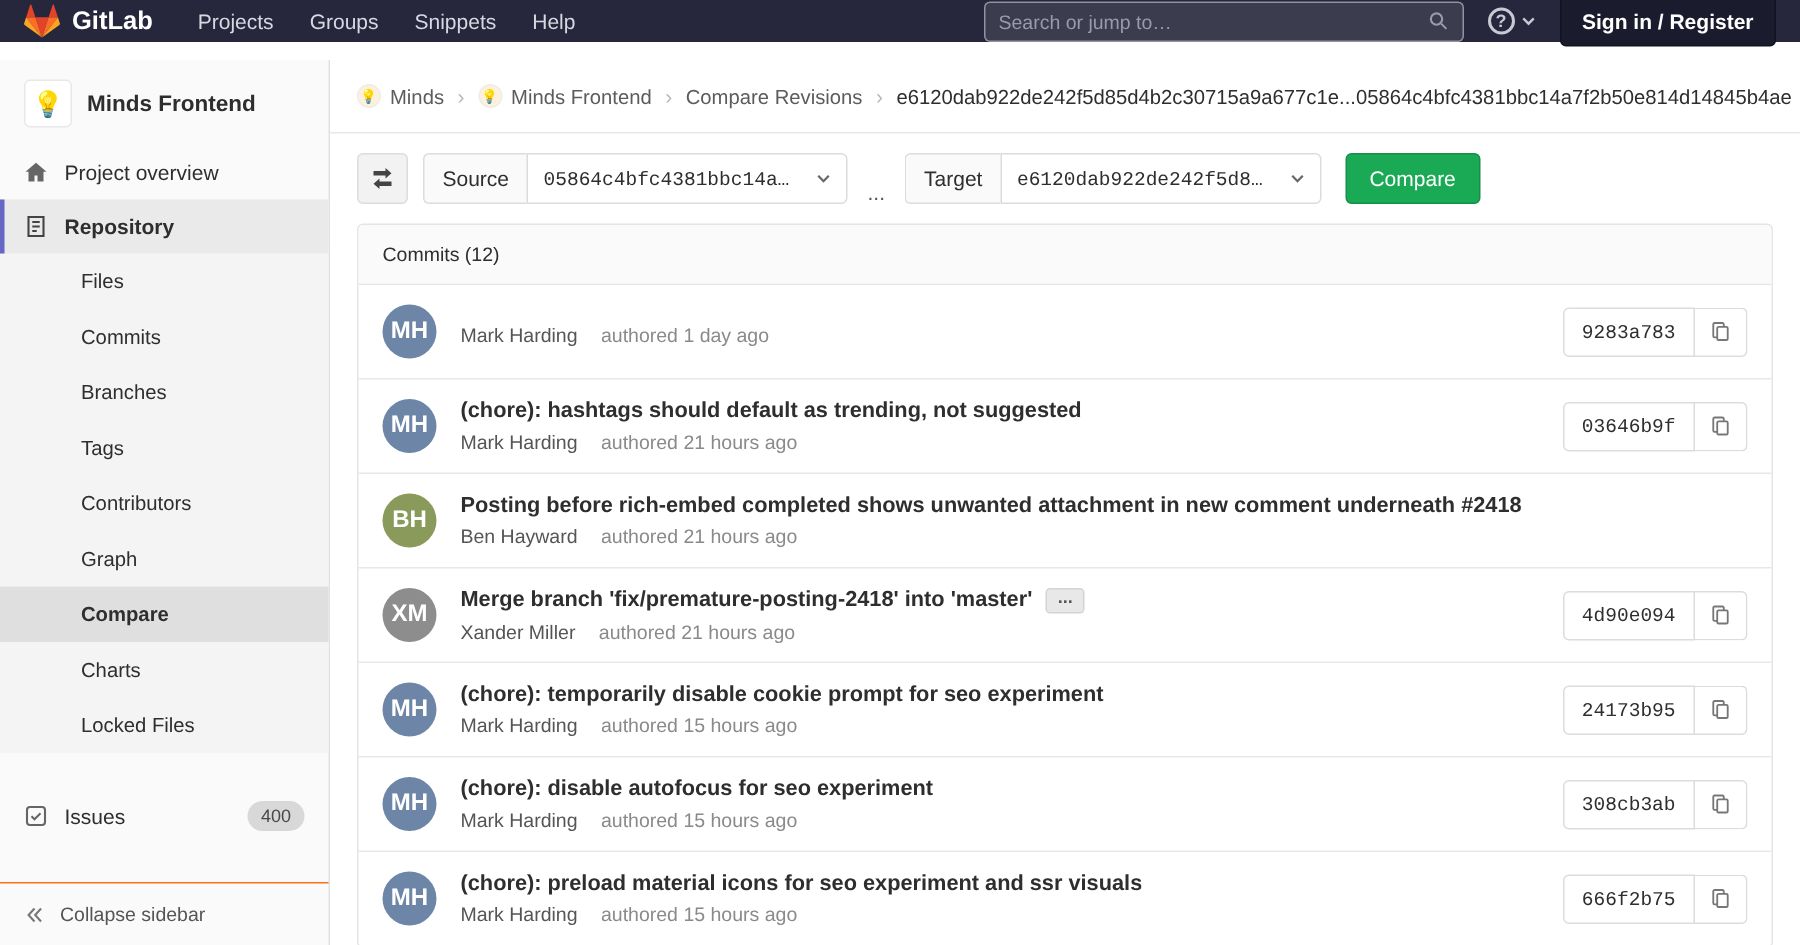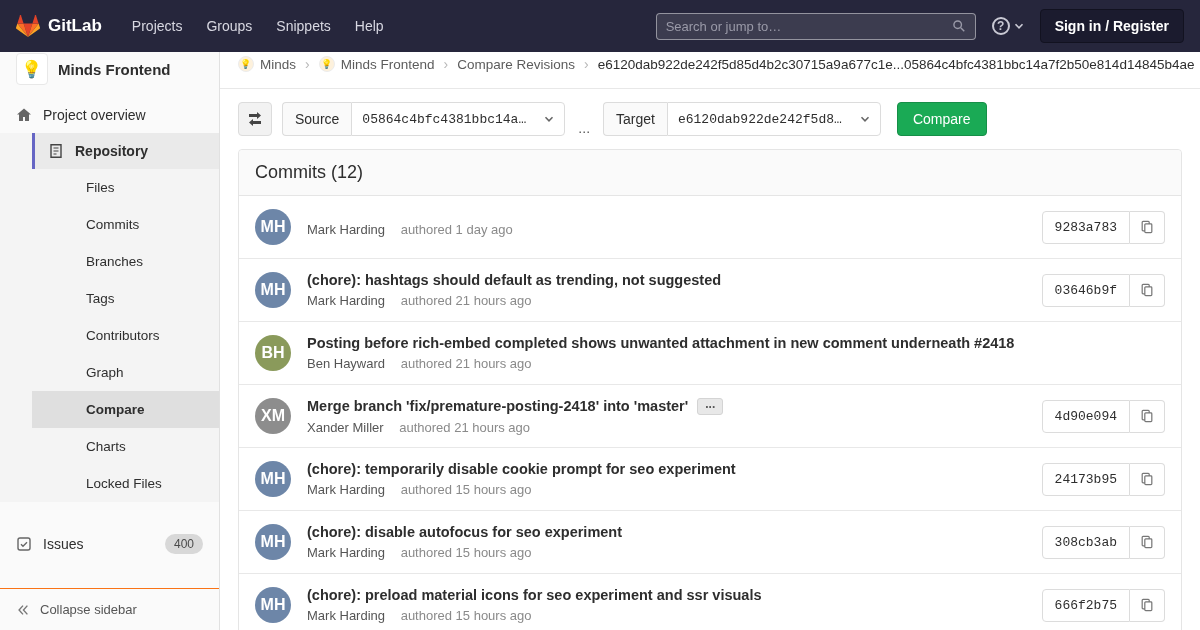--- a/index.html
+++ b/index.html
@@ -1,20 +1,20 @@
 <!DOCTYPE html>
 <html><head>
 <meta charset="utf-8">
 <style>
   * { box-sizing: border-box; margin: 0; padding: 0; }
   html, body { width: 1200px; height: 630px; overflow: hidden; background: #fff;
     font-family: "Liberation Sans", sans-serif; }
 
   
-  .navbar { position: absolute; top: 0; left: 0; width: 1200px; height: 52px;
+  .navbar { position: absolute; top: 0; left: 0; width: 1200px; height: 28px;
     background: #26263c; display: flex; align-items: center; padding: 0 16px; z-index: 20; }
   .logo { display: flex; align-items: center; gap: 8px; margin-right: 18px; cursor: pointer; }
   .logo-text { color: #fff; font-size: 17px; font-weight: bold; }
   .nav-link { color: #d8d8e2; font-size: 14px; padding: 0 12px; line-height: 40px; cursor: pointer; white-space: nowrap; }
   .nav-search { margin-left: auto; width: 320px; height: 27px; background: rgba(255,255,255,.10);
     border: 1px solid rgba(255,255,255,.45); border-radius: 4px; display: flex; align-items: center; padding: 0 9px; }
   .nav-search input { flex: 1; background: transparent; border: none; outline: none;
     color: #e5e5ea; font-size: 13px; font-family: inherit; }
   .nav-search input::placeholder { color: #9a9aa8; }
   .help-wrap { display: flex; align-items: center; gap: 4px; margin: 0 16px; cursor: pointer; }
@@ -25,21 +25,21 @@
 
   
   .sidebar { position: absolute; top: 40px; left: 0; width: 220px; height: 590px;
     background: #fafafa; border-right: 1px solid #e1e1e1; display: flex; flex-direction: column; }
   .project-head { display: flex; align-items: center; gap: 10px; padding: 13px 16px 12px; }
   .project-avatar { width: 32px; height: 32px; border-radius: 4px; background: #fff;
     border: 1px solid #e8e8e8; display: flex; align-items: center; justify-content: center; font-size: 17px; cursor: pointer; }
   .project-name { font-size: 15px; font-weight: bold; color: #2e2e2e; }
   .side-item { display: flex; align-items: center; gap: 11px; padding: 10px 16px; font-size: 14px;
     color: #2e2e2e; cursor: pointer; }
-  .repo-section { background: #f4f4f4; padding-left: 32px; }
+  .repo-section { background: #f4f4f4; }
   .repo-head { border-left: 3px solid #6666c4; padding-left: 13px; background: #eaeaea; font-weight: bold; }
   .sub-item { padding: 10px 16px 10px 54px; font-size: 13.5px; color: #2e2e2e; cursor: pointer; line-height: 17px; }
   .sub-item.active { background: #dfdfdf; font-weight: bold; }
   .issues-row { margin-top: 22px; }
   .count-badge { margin-left: auto; background: #d8d8d8; color: #4a4a4a; border-radius: 10px;
     font-size: 12px; padding: 3px 9px; }
   .collapse-row { margin-top: auto; border-top: 1px solid #f97316; color: #555; font-size: 13px;
     display: flex; gap: 10px; align-items: center; padding: 13px 16px; cursor: pointer; }
 
   
@@ -62,21 +62,21 @@
     padding: 0 10px; height: 34px; font-size: 13px; font-family: "Liberation Mono", monospace;
     color: #2e2e2e; display: flex; align-items: center; gap: 10px; width: 214px;
     justify-content: space-between; cursor: pointer; }
   .ig-dropdown .val { overflow: hidden; white-space: nowrap; text-overflow: ellipsis; }
   .dots { color: #555; font-size: 14px; margin: 0 3px; }
   .compare-btn { background: #1aaa55; border: 1px solid #168f48; color: #fff; font-size: 14px;
     padding: 0 15px; height: 34px; border-radius: 4px; cursor: pointer; margin-left: 6px; font-family: inherit; }
 
   .panel { margin: 0 18px; border: 1px solid #e5e5e5; border-radius: 4px; }
   .panel-header { background: #fafafa; border-bottom: 1px solid #e5e5e5; padding: 12px 16px;
-    font-size: 18px; color: #2e2e2e; border-radius: 4px 4px 0 0; }
+    font-size: 13px; color: #2e2e2e; border-radius: 4px 4px 0 0; }
   .commit-row { display: flex; align-items: center; padding: 0 16px; border-bottom: 1px solid #e8e8e8; height: 63px; }
   .avatar { width: 36px; height: 36px; border-radius: 50%; color: #fff; font-size: 16px; font-weight: bold;
     display: flex; align-items: center; justify-content: center; margin-right: 16px; flex: 0 0 36px; cursor: pointer; }
   .commit-main { flex: 1; min-width: 0; }
   .commit-title-row { display: flex; align-items: center; gap: 9px; }
   .commit-title { font-size: 14.5px; font-weight: bold; color: #2e2e2e; white-space: nowrap;
     overflow: hidden; text-overflow: ellipsis; cursor: pointer; }
   .expand-btn { background: #e8e8e8; border: 1px solid #d4d4d4; border-radius: 3px; font-size: 12px;
     line-height: 6px; padding: 2px 7px 7px; color: #555; cursor: pointer; flex: 0 0 auto; font-weight: bold; }
   .commit-meta { font-size: 13px; color: #8a8a8a; margin-top: 5px; white-space: nowrap; }

